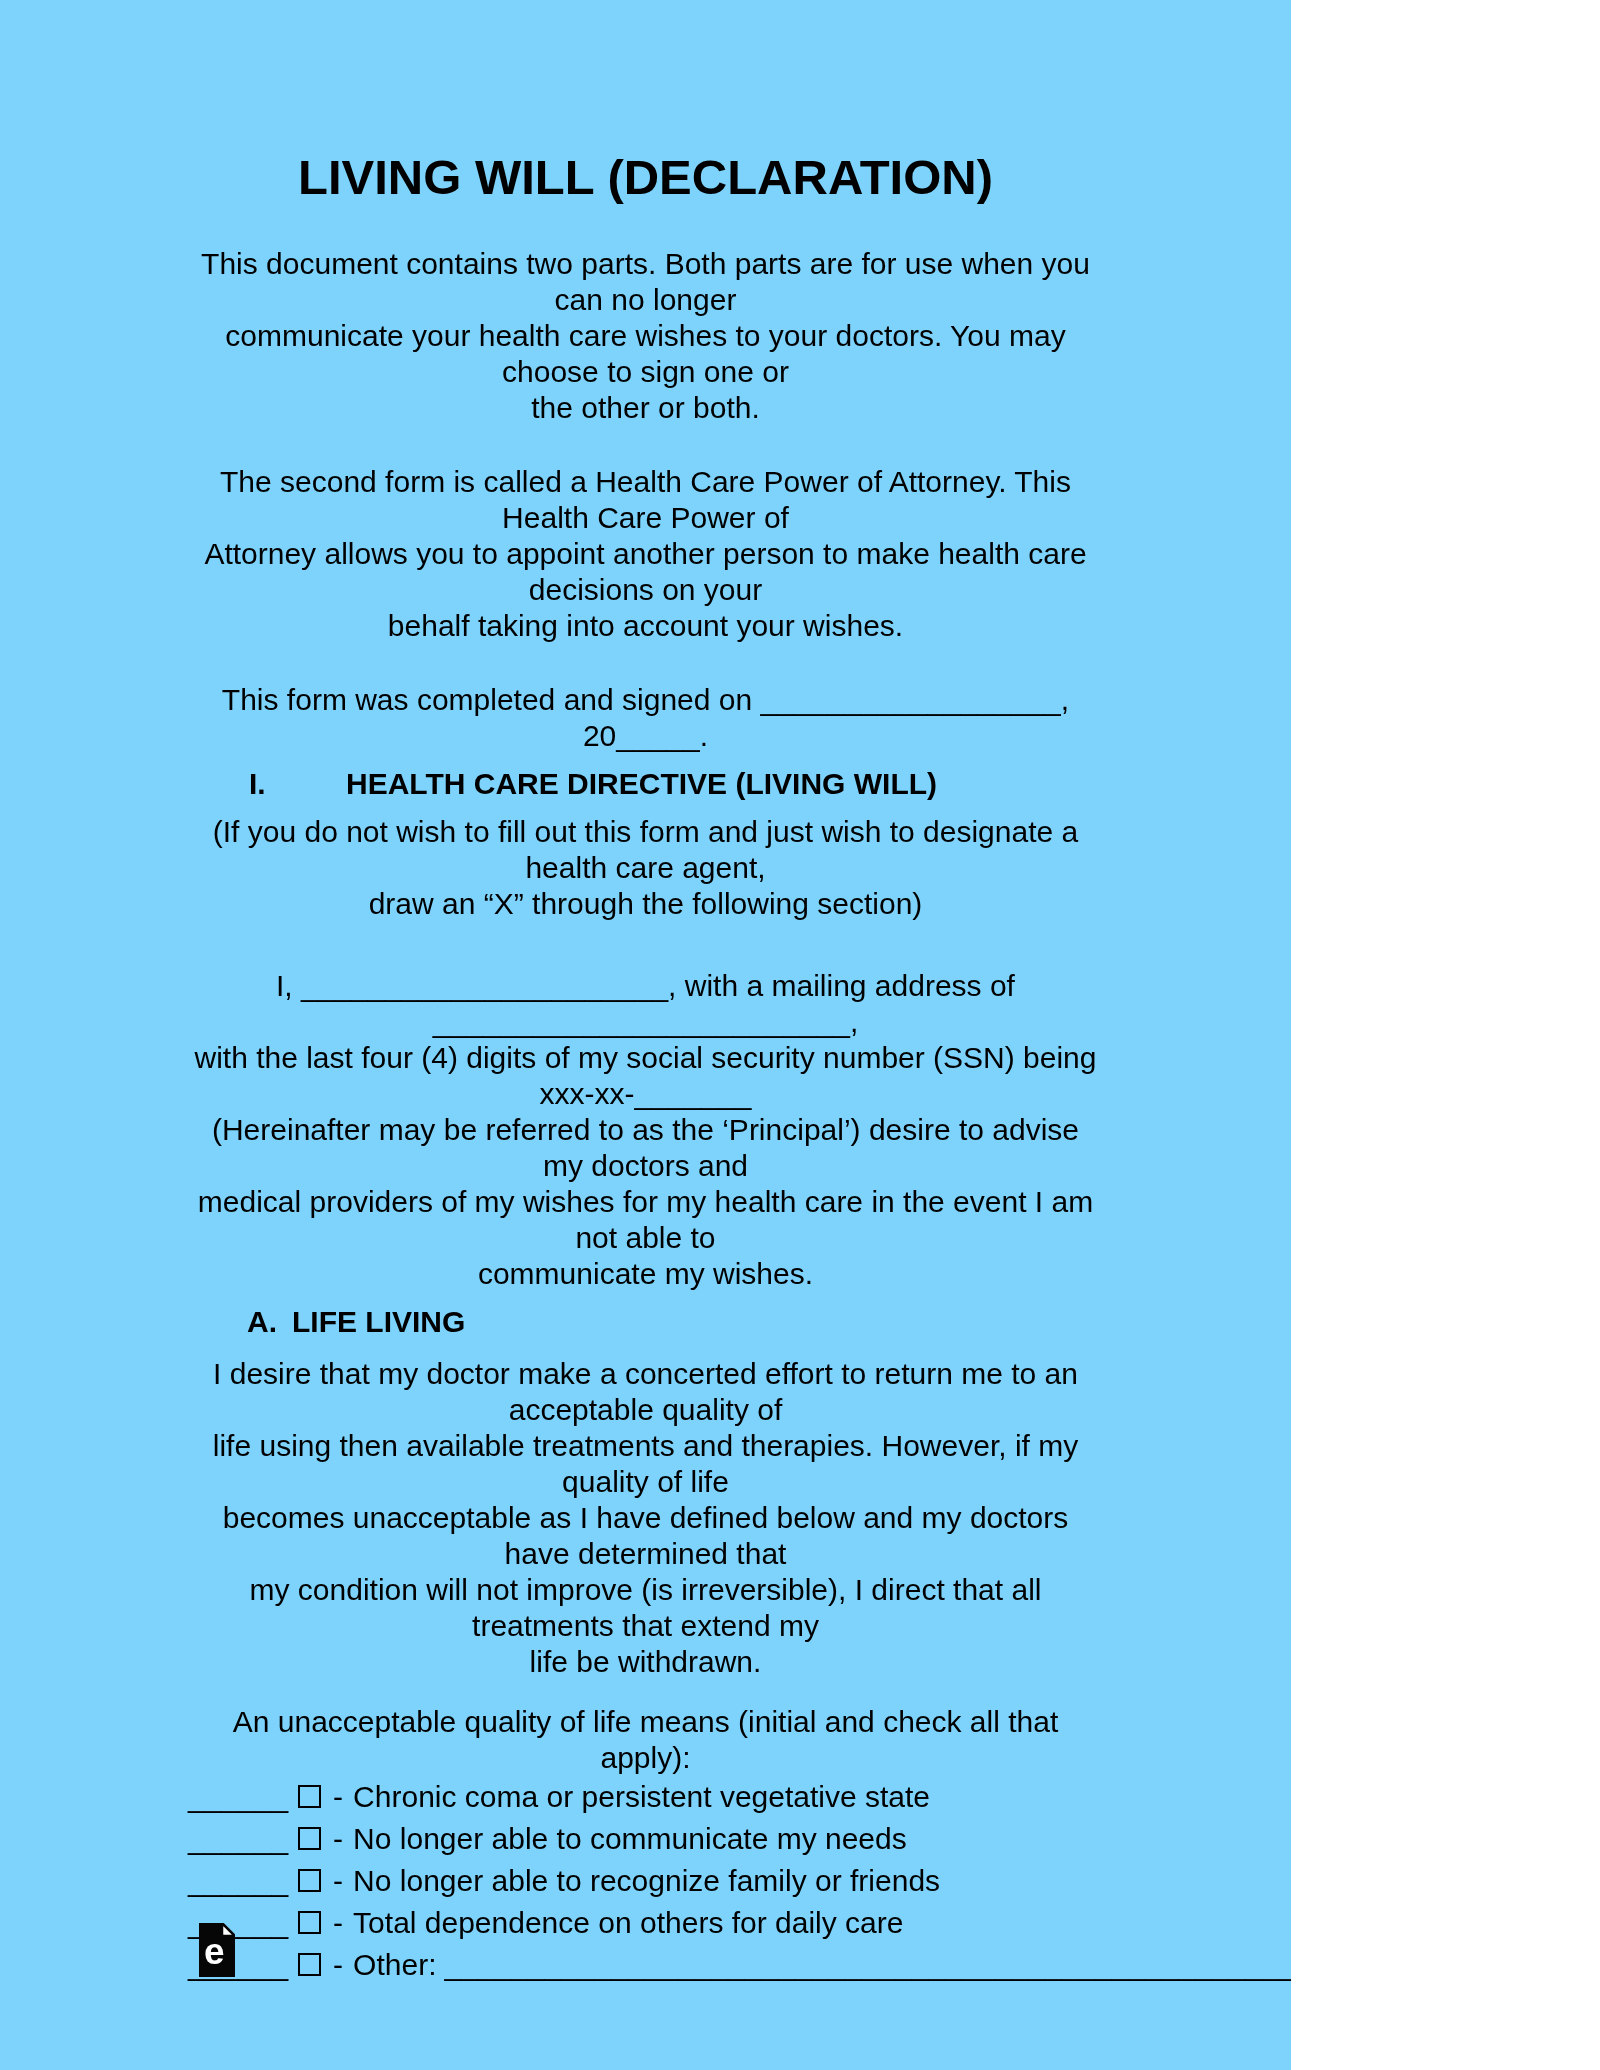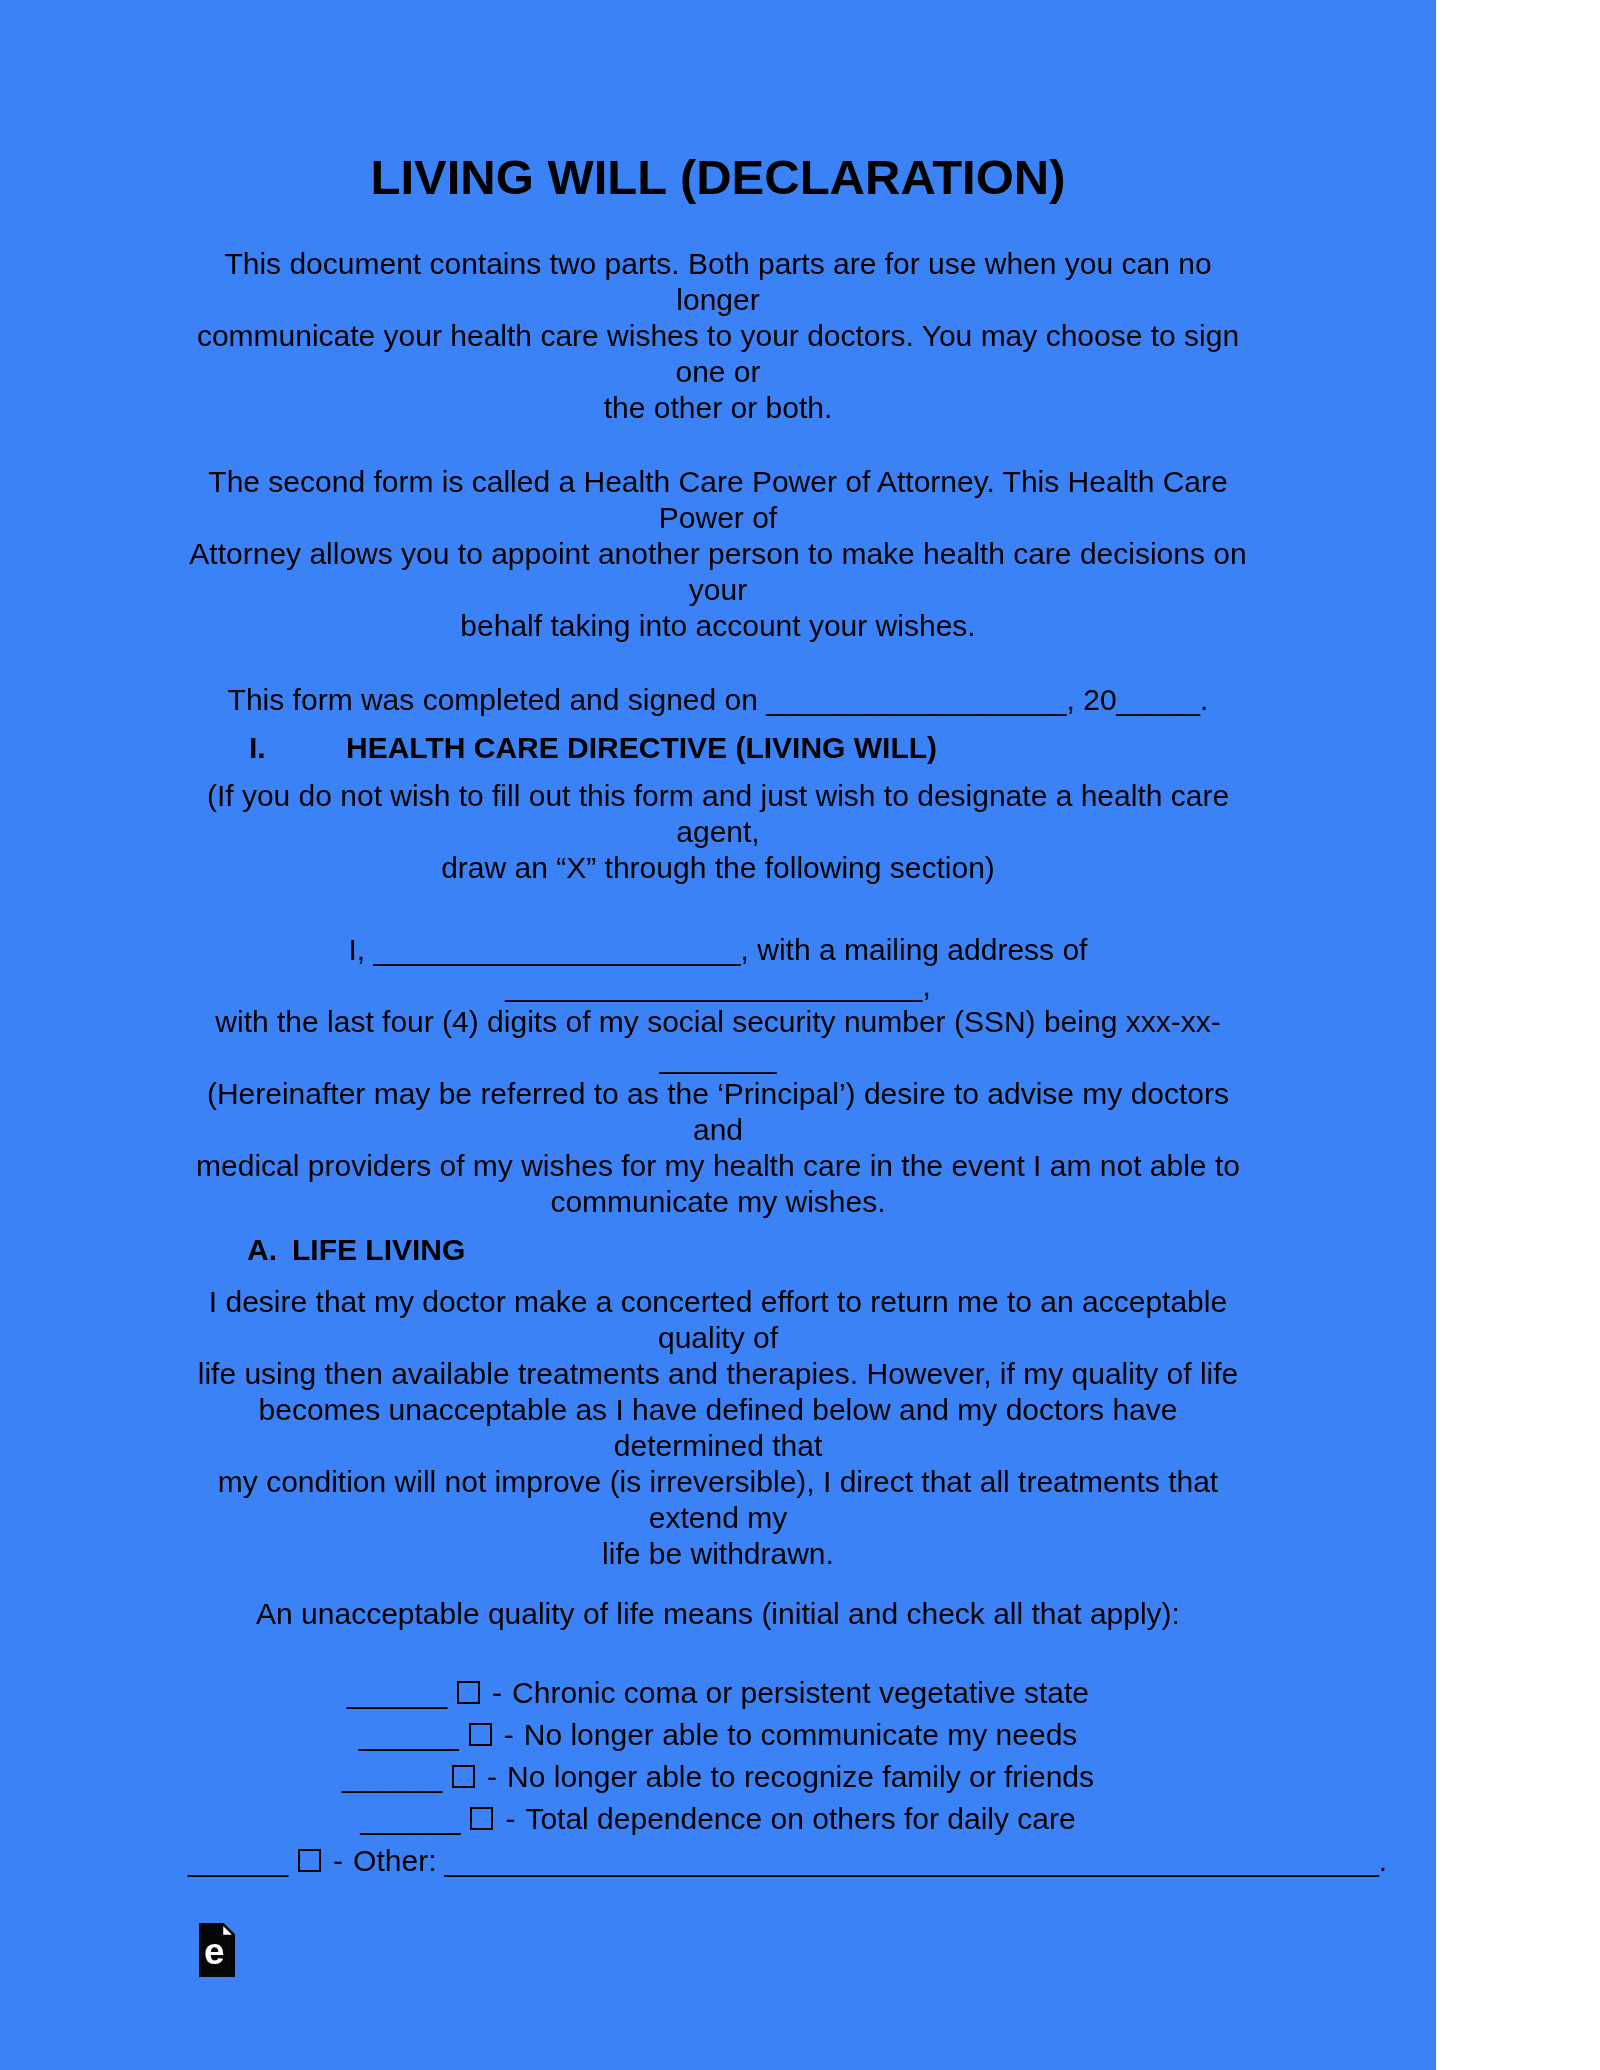--- a/index.html
+++ b/index.html
@@ -2,23 +2,23 @@
 <html><head>
 <meta charset="utf-8">
 <style>
   html, body {
     margin: 0;
     padding: 0;
     background: #ffffff;
   }
   .page {
     position: relative;
-    width: 1436px;
+    width: 1291px;
     height: 2070px;
-    background: #3b82f6;
+    background: #7dd3fc;
     color: #000000;
     font-family: "Liberation Sans", sans-serif;
     font-size: 30px;
     line-height: 36px;
     overflow: hidden;
   }
   .content {
     padding: 0 188px;
   }
   h1.title {
@@ -64,22 +64,20 @@
     display: inline-block;
     width: 45px;
   }
   .ls-body {
     margin-top: 16px;
   }
   .prompt {
     margin-top: 24px;
   }
   .checklist {
-    margin-top: 40px;
-    text-align: center;
   }
   .row {
     line-height: 42px;
     white-space: pre;
   }
   .cb {
     display: inline-block;
     width: 19px;
     height: 19px;
     border: 2px solid #000000;

